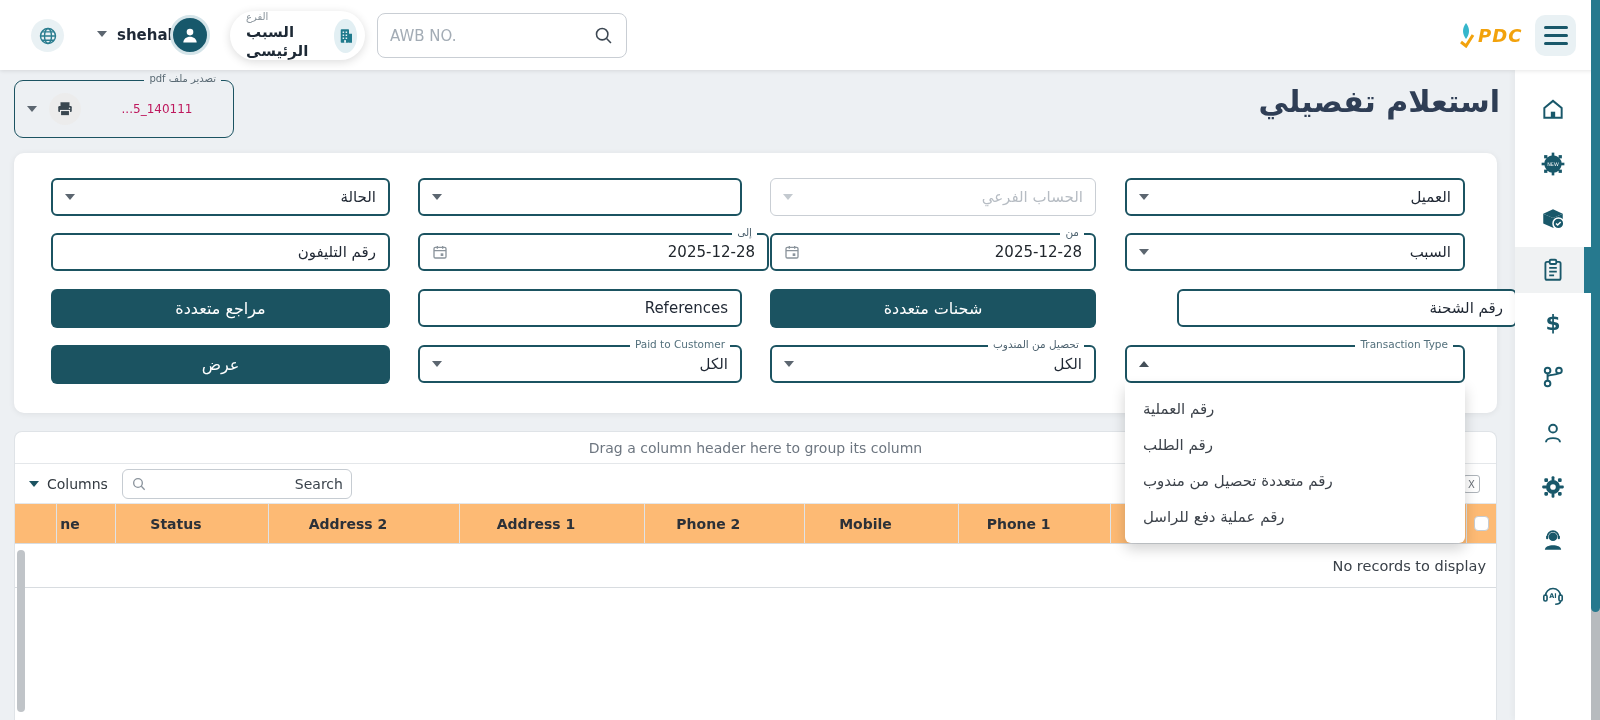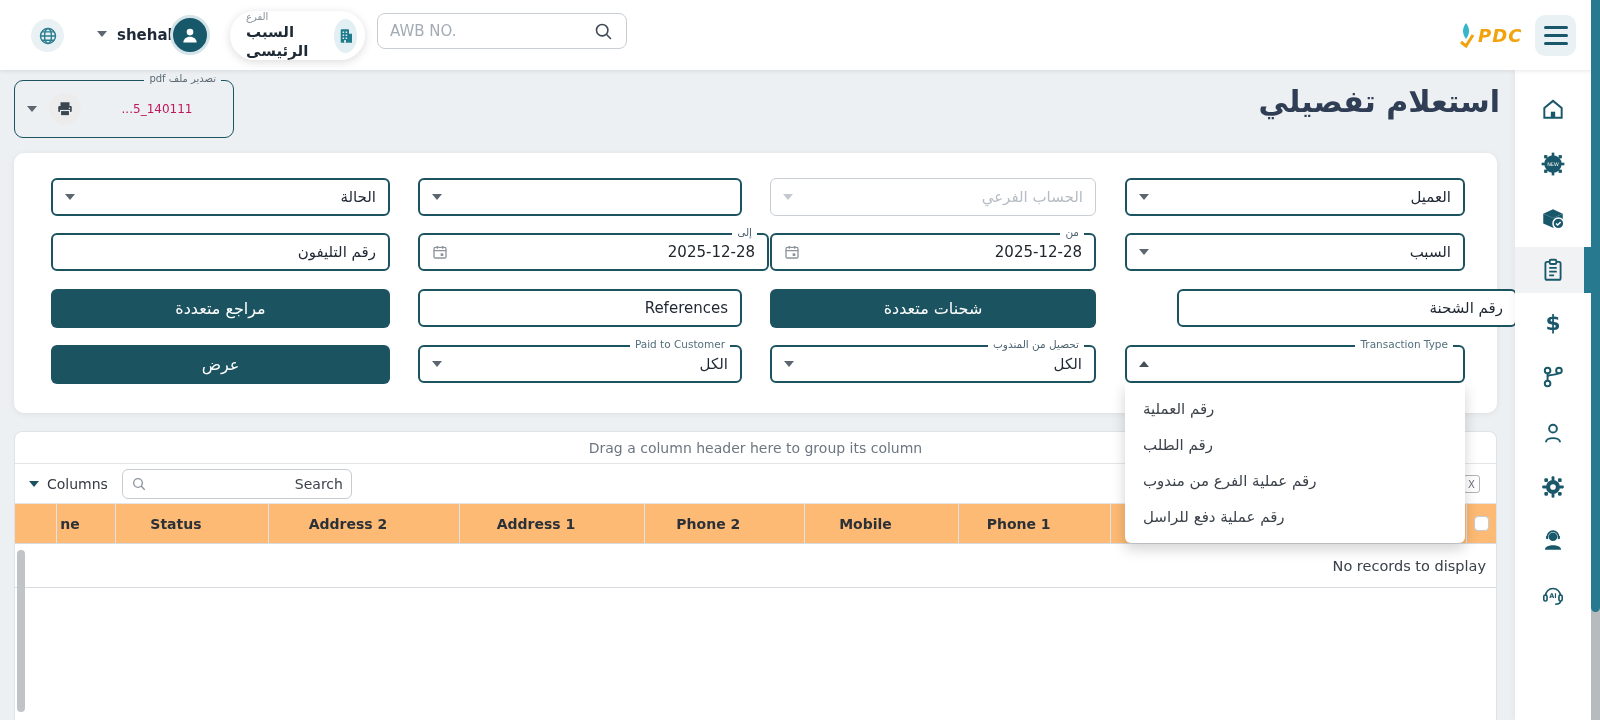--- a/index.html
+++ b/index.html
@@ -130,21 +130,21 @@
             <rect x="11.5" y="6" width="2" height="2"></rect>
         <rect x="7.5" y="10" width="2" height="2"></rect>
             <rect x="11.5" y="10" width="2" height="2"></rect>
         <rect x="7.5" y="14" width="2" height="2"></rect>
             <rect x="11.5" y="14" width="2" height="2"></rect>
         <rect x="9.5" y="17.5" width="2.5" height="3.5"></rect>
           </g>
       </svg>
     </div>
   </div>
-  <div class="awb-box abs" style="left:377px; top:13px; width:250px; height:36px;">
+  <div class="awb-box abs" style="left:377px; top:13px; width:250px; height:45px;">
     <input type="text" placeholder="AWB NO." style="">
     <span>
       <svg width="21" height="21" viewBox="0 0 24 24" fill="none" stroke="#3c4752" stroke-width="1.8">
         <circle cx="10.5" cy="10.5" r="6.5"></circle>
           <path d="M15.5 15.5 L20.5 20.5"></path>
       </svg>
     </span>
   </div>
   <div class="brand abs" style="left:1457px; top:22px;">
     <span>
@@ -289,21 +289,21 @@
       <span class="cb"></span>
     </div>
   </div>
   <div class="empty-row">No records to display</div>
   <div class="v-thumb"></div>
 </div>
 
 <div class="tt-menu">
   <div class="tt-item">رقم العملية</div>
   <div class="tt-item">رقم الطلب</div>
-  <div class="tt-item">رقم عملية الفرع من مندوب</div>
+  <div class="tt-item">رقم متعددة تحصيل من مندوب</div>
   <div class="tt-item">رقم عملية دفع للراسل</div>
 </div>
 
 <div class="sidebar">
   <div class="side-item" style="top:16px;">
     <span>
       <svg width="26" height="26" viewBox="0 0 24 24" fill="none" stroke="#19586a" stroke-width="1.8">
         <path d="M4 11 L12 4.5 L20 11 V20 H4 Z"></path>
           <rect x="10" y="14.5" width="4" height="5.5" fill="#19586a" stroke="none"></rect>
       </svg>

